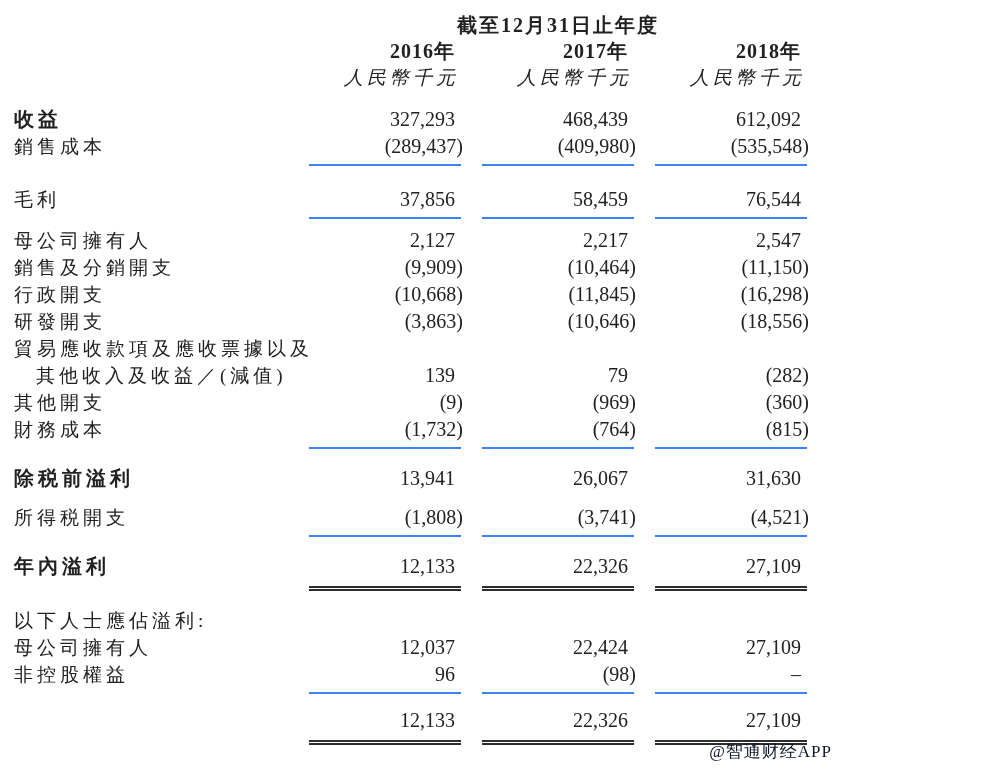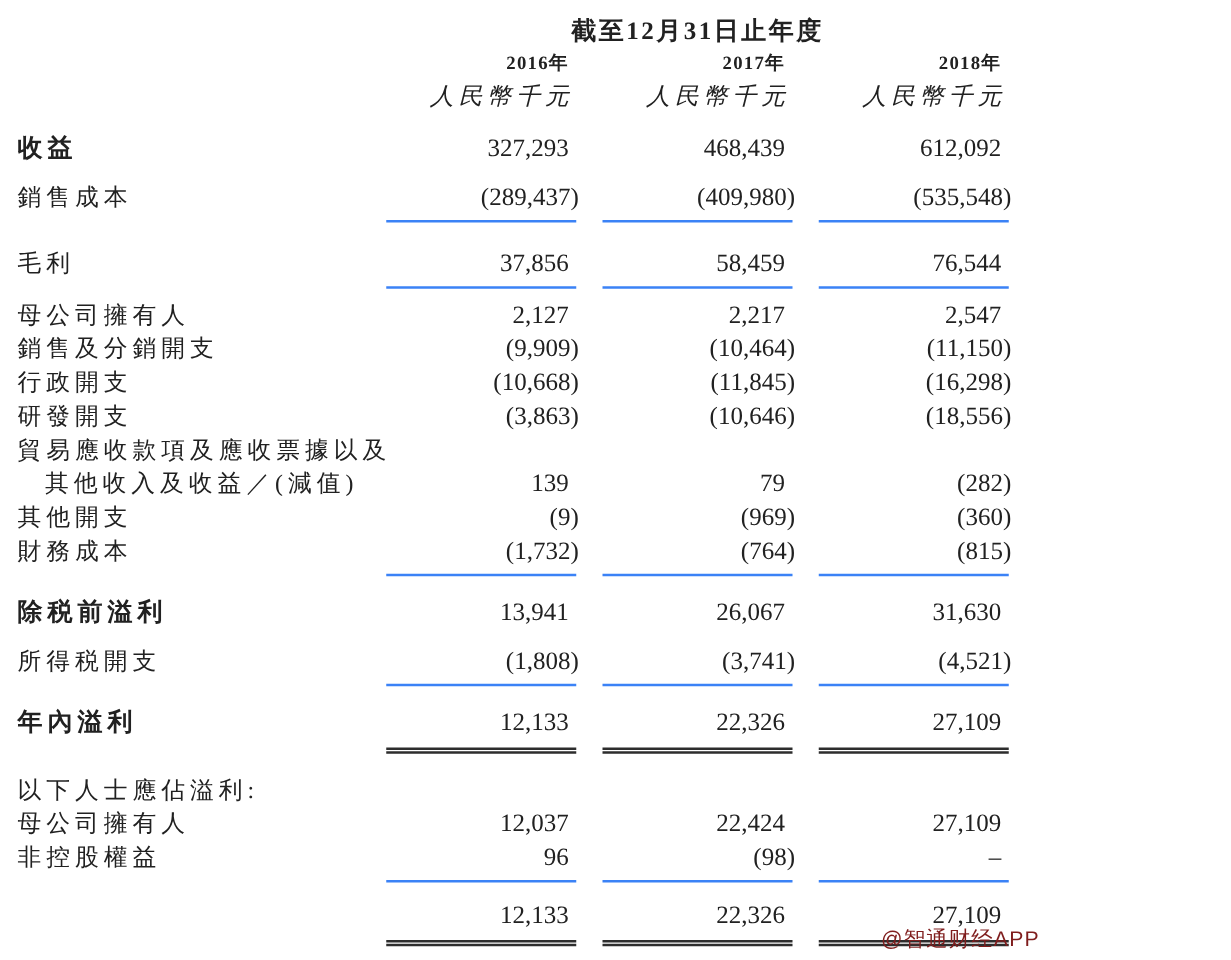--- a/index.html
+++ b/index.html
@@ -24,21 +24,21 @@
     grid-column:2 / 5;
     text-align:center;
     font-weight:bold;
     font-size:20px;
     letter-spacing:2px;
     line-height:26px;
   }
   .year{
     text-align:right;
     font-weight:bold;
-    font-size:15px;
+    font-size:20px;
     letter-spacing:1px;
     line-height:26px;
     padding-right:6px;
   }
   .unit{
     text-align:right;
     font-style:italic;
     font-size:19px;
     letter-spacing:4px;
     line-height:28px;
@@ -61,24 +61,24 @@
     padding-right:6px;
     white-space:nowrap;
   }
   .paren{margin-right:-8px;}
   .rule{border-bottom:2px solid #3b82f6;padding-bottom:4px;}
   .rule2{border-bottom:5px double #2d2d2d;padding-bottom:6px;}
   
   .watermark{
     position:absolute;
     right:10px;bottom:5px;
-    font-family:Liberation Sans, sans-serif;
+    font-family:Liberation Serif, serif;
     font-size:17px;
     letter-spacing:1px;
-    color:#7f1d1d;
+    color:#0f172a;
   }
 </style>
 </head>
 <body>
 
 <div class="page">
 
   <div class="grid thead">
     <div class="period-title">截至12月31日止年度</div>
 
@@ -91,21 +91,21 @@
     <div class="unit col3">人民幣千元</div>
   </div>
 
   <div>
       <div class="grid row">
         <div class="cell label bold">收益</div>
         <div class="cell num"><span>327,293</span></div>
         <div class="cell num"><span>468,439</span></div>
         <div class="cell num"><span>612,092</span></div>
       </div>
-      <div class="grid row" style="margin-bottom: 20px; margin-top: 12px;">
+      <div class="grid row" style="margin-bottom: 20px;">
         <div class="cell label">銷售成本</div>
         <div class="cell num rule"><span class="paren">(289,437)</span></div>
         <div class="cell num rule"><span class="paren">(409,980)</span></div>
         <div class="cell num rule"><span class="paren">(535,548)</span></div>
       </div>
       <div class="grid row" style="margin-bottom: 8px;">
         <div class="cell label">毛利</div>
         <div class="cell num rule"><span>37,856</span></div>
         <div class="cell num rule"><span>58,459</span></div>
         <div class="cell num rule"><span>76,544</span></div>

